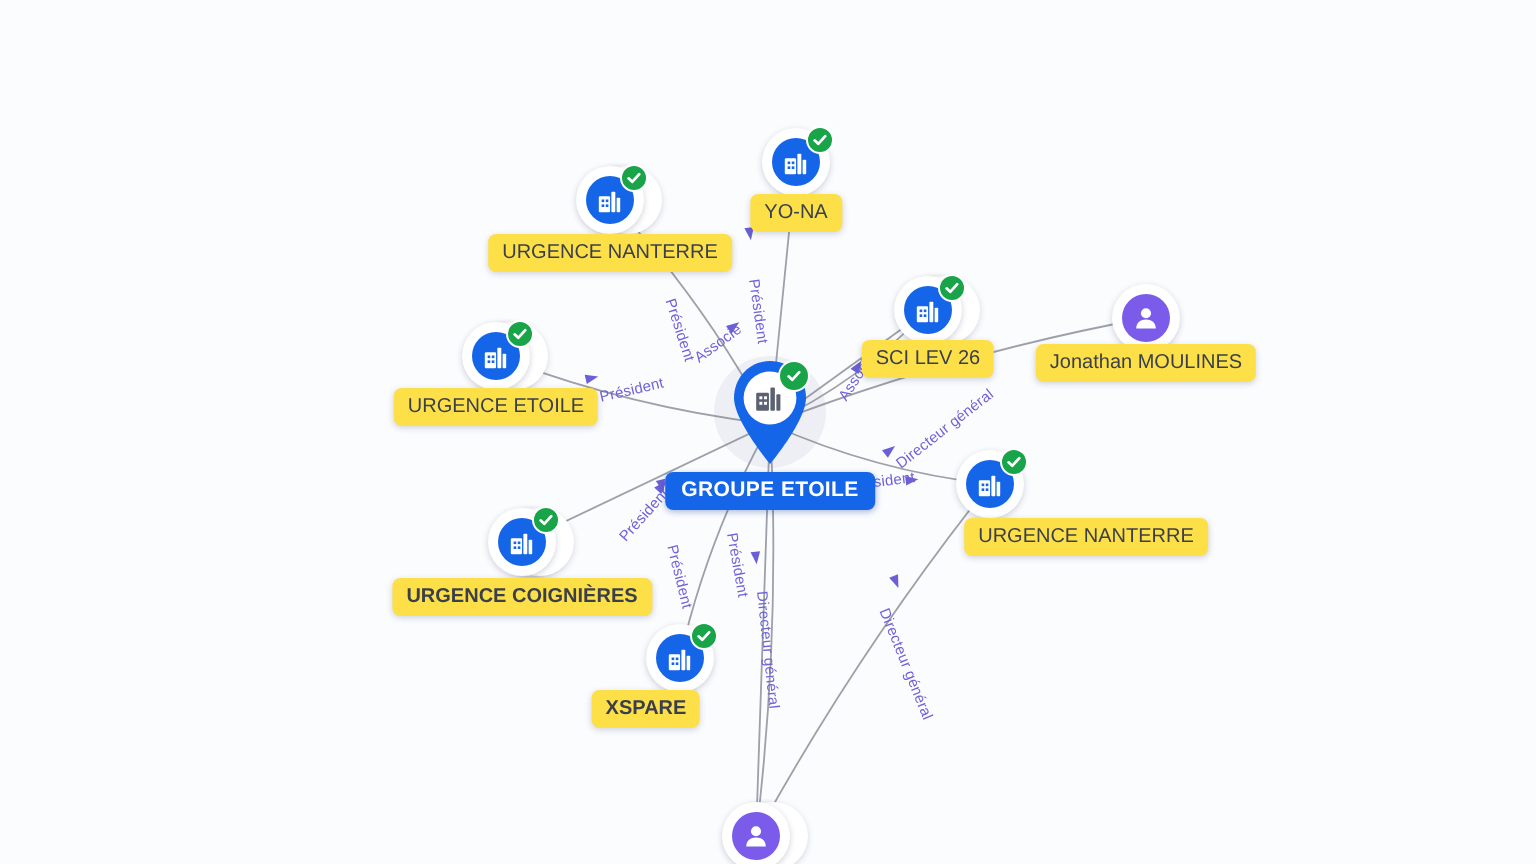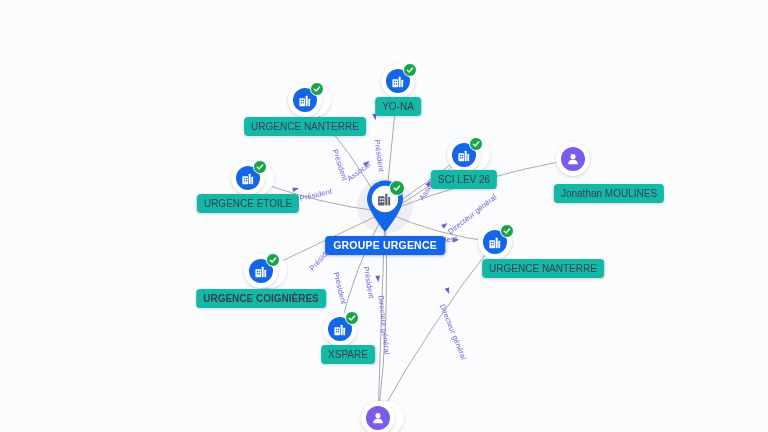--- a/index.html
+++ b/index.html
@@ -137,21 +137,21 @@
     display: flex;
     align-items: center;
     justify-content: center;
   }
 
   
   .node-label {
     position: absolute;
     left: 0;
     transform: translateX(-50%);
-    background: #14b8a6;
+    background: #fde047;
     color: #3a3f4b;
     font-size: 10px;
     line-height: 13px;
     padding: 3px 7px;
     border-radius: 4px;
     white-space: nowrap;
     box-shadow: 0 1px 3px rgba(40,50,80,0.20);
   }
   .node-label.primary {
     background: #1565e8;
@@ -234,21 +234,21 @@
   </svg>
             </div>
             <div class="pin-badge">
               <svg width="8" height="8" viewBox="0 0 10 10" aria-hidden="true">
     <path d="M1.6 5.2 L3.9 7.4 L8.3 2.6" stroke="#ffffff" stroke-width="1.7" fill="none" stroke-linecap="round" stroke-linejoin="round"></path>
   </svg>
             </div>
           </div>
         </div>
       </div>
-      <div class="node-label primary" style="left: 385px; top: 236px;">GROUPE URGENCE</div>
+      <div class="node-label primary" style="left: 385px; top: 236px;">GROUPE ETOILE</div>
       <div class="node" style="left: 305px; top: 100px;">
         <div class="node-visual">
           <div class="disc stack">
             <div class="inner company">
               <svg width="15" height="15" viewBox="0 0 16 16" aria-hidden="true">
     <rect x="1.5" y="5.5" width="6" height="8.5" rx="0.6" fill="#ffffff"></rect>
     <rect x="8.2" y="3.0" width="2.1" height="11" rx="0.5" fill="#ffffff"></rect>
     <rect x="11.0" y="6.2" width="1.9" height="7.8" rx="0.5" fill="#ffffff"></rect>
     <rect x="3.0" y="7.2" width="1.4" height="1.4" fill="#1565e8"></rect>
     <rect x="5.2" y="7.2" width="1.4" height="1.4" fill="#1565e8"></rect>
@@ -316,21 +316,21 @@
           <div class="disc">
             <div class="inner person">
               <svg width="14" height="14" viewBox="0 0 16 16" aria-hidden="true">
     <circle cx="8" cy="5.3" r="2.9" fill="#ffffff"></circle>
     <path d="M2.4 14 C2.4 10.4 5.0 8.8 8 8.8 C11 8.8 13.6 10.4 13.6 14 Z" fill="#ffffff"></path>
   </svg>
             </div>
           </div>
         </div>
       </div>
-      <div class="node-label" style="left: 573px; top: 184px; margin-left: 36px;">Jonathan MOULINES</div>
+      <div class="node-label" style="left: 573px; top: 172px;">Jonathan MOULINES</div>
       <div class="node" style="left: 248px; top: 178px;">
         <div class="node-visual">
           <div class="disc stack">
             <div class="inner company">
               <svg width="15" height="15" viewBox="0 0 16 16" aria-hidden="true">
     <rect x="1.5" y="5.5" width="6" height="8.5" rx="0.6" fill="#ffffff"></rect>
     <rect x="8.2" y="3.0" width="2.1" height="11" rx="0.5" fill="#ffffff"></rect>
     <rect x="11.0" y="6.2" width="1.9" height="7.8" rx="0.5" fill="#ffffff"></rect>
     <rect x="3.0" y="7.2" width="1.4" height="1.4" fill="#1565e8"></rect>
     <rect x="5.2" y="7.2" width="1.4" height="1.4" fill="#1565e8"></rect>
@@ -408,21 +408,21 @@
   </svg>
             </div>
             <div class="badge">
               <svg width="8" height="8" viewBox="0 0 10 10" aria-hidden="true">
     <path d="M1.6 5.2 L3.9 7.4 L8.3 2.6" stroke="#ffffff" stroke-width="1.7" fill="none" stroke-linecap="round" stroke-linejoin="round"></path>
   </svg>
             </div>
           </div>
         </div>
       </div>
-      <div class="node-label" style="left: 348px; top: 345px;">XSPARE</div>
+      <div class="node-label" style="left: 323px; top: 345px; font-weight: bold;">XSPARE</div>
       <div class="node" style="left: 378px; top: 418px;">
         <div class="node-visual">
           <div class="disc stack">
             <div class="inner person">
               <svg width="14" height="14" viewBox="0 0 16 16" aria-hidden="true">
     <circle cx="8" cy="5.3" r="2.9" fill="#ffffff"></circle>
     <path d="M2.4 14 C2.4 10.4 5.0 8.8 8 8.8 C11 8.8 13.6 10.4 13.6 14 Z" fill="#ffffff"></path>
   </svg>
             </div>
           </div>

